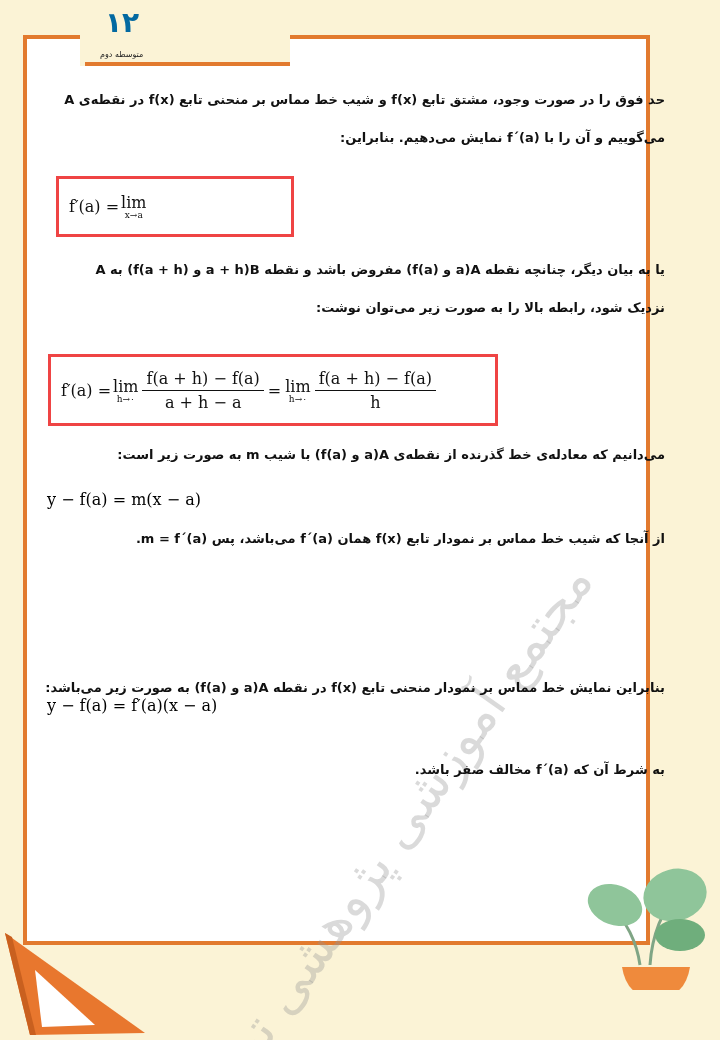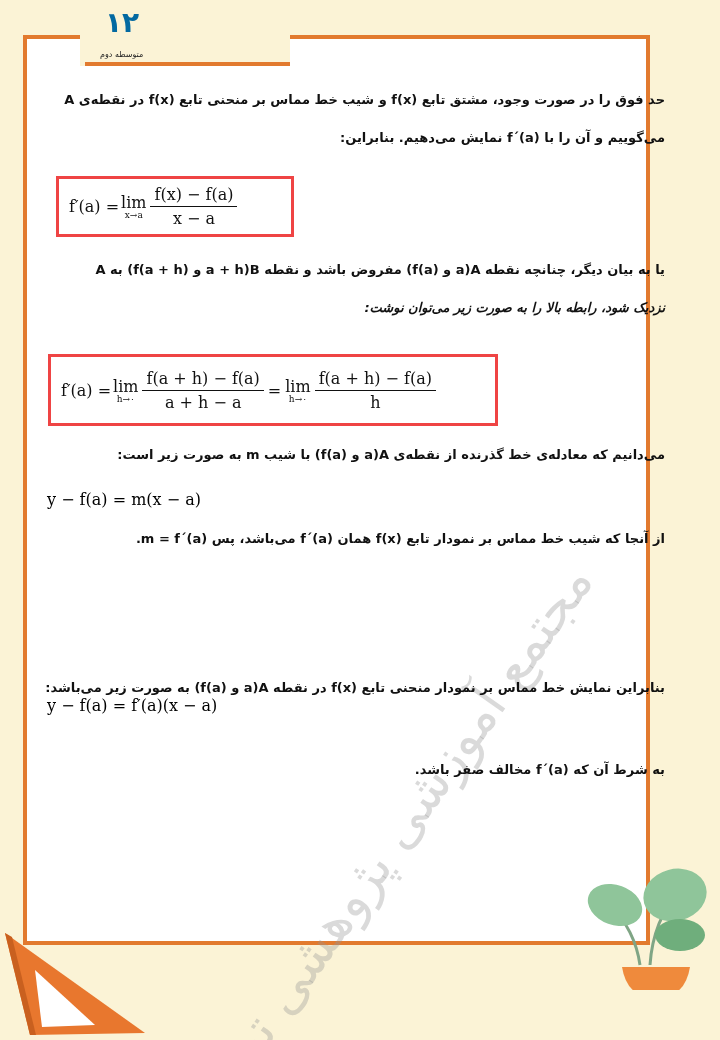--- a/index.html
+++ b/index.html
@@ -71,28 +71,24 @@
 
 <div class="p" style="right:55px; top:92px;">حد فوق را در صورت وجود، مشتق تابع f(x) و شیب خط مماس بر منحنی تابع f(x) در نقطه‌ی A</div>
 <div class="p" style="right:55px; top:130px;">می‌گوییم و آن را با f´(a) نمایش می‌دهیم. بنابراین:</div>
 
 <div class="formula-box" style="left:56px; top:176px; width:238px; height:61px;">
   <span>f′(a) =</span>
   <span class="lim">
     <span>lim</span>
     <span class="sub">x→a</span>
   </span>
-  <span class="frac">
-    <span class="num">f(x) − f(a)</span>
-    <span class="den">x − a</span>
-  </span>
 </div>
 
 <div class="p" style="right:55px; top:262px;">یا به بیان دیگر، چنانچه نقطه A(a و f(a)) مفروض باشد و نقطه B(a + h و f(a + h)) به A</div>
-<div class="p" style="right:55px; top:300px;font-style:italic;">نزدیک شود، رابطه بالا را به صورت زیر می‌توان نوشت:</div>
+<div class="p" style="right:55px; top:300px;">نزدیک شود، رابطه بالا را به صورت زیر می‌توان نوشت:</div>
 
 <div class="formula-box" style="left:48px; top:354px; width:450px; height:72px;">
   <span>f′(a) =</span>
   <span class="lim">
     <span>lim</span>
     <span class="sub">h→۰</span>
   </span>
   <span class="frac">
     <span class="num">f(a + h) − f(a)</span>
     <span class="den">a + h − a</span>

